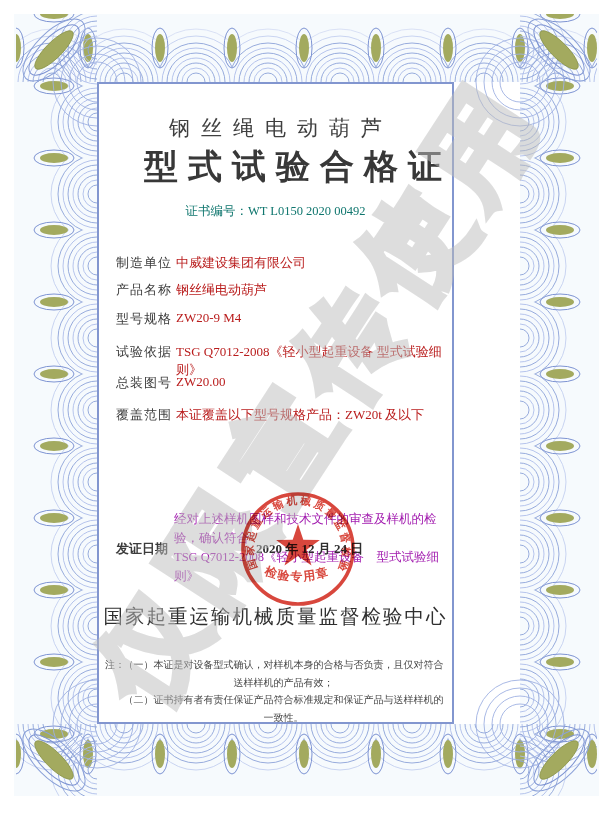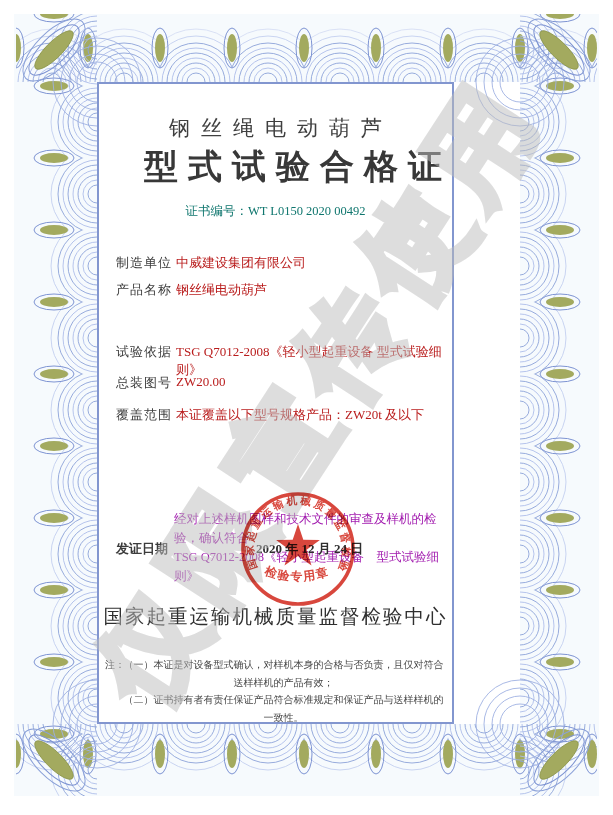--- a/index.html
+++ b/index.html
@@ -170,20 +170,24 @@
   <div class="certno"><span>证书编号：</span><span>WT L0150 2020 00492</span></div>
 
   <div class="field-row" style="top:170px">
     <span class="flabel">制造单位</span>
     <span class="fvalue">中威建设集团有限公司</span>
   </div>
   <div class="field-row" style="top:197px">
     <span class="flabel">产品名称</span>
     <span class="fvalue">钢丝绳电动葫芦</span>
   </div>
+  <div class="field-row" style="top:226px">
+    <span class="flabel">型号规格</span>
+    <span class="fvalue">ZW20-9 M4</span>
+  </div>
   <div class="field-row" style="top:259px">
     <span class="flabel">试验依据</span>
     <span class="fvalue">TSG Q7012-2008《轻小型起重设备 型式试验细则》</span>
   </div>
   <div class="field-row" style="top:290px">
     <span class="flabel">总装图号</span>
     <span class="fvalue">ZW20.00</span>
   </div>
   <div class="field-row" style="top:322px">
     <span class="flabel">覆盖范围</span>

